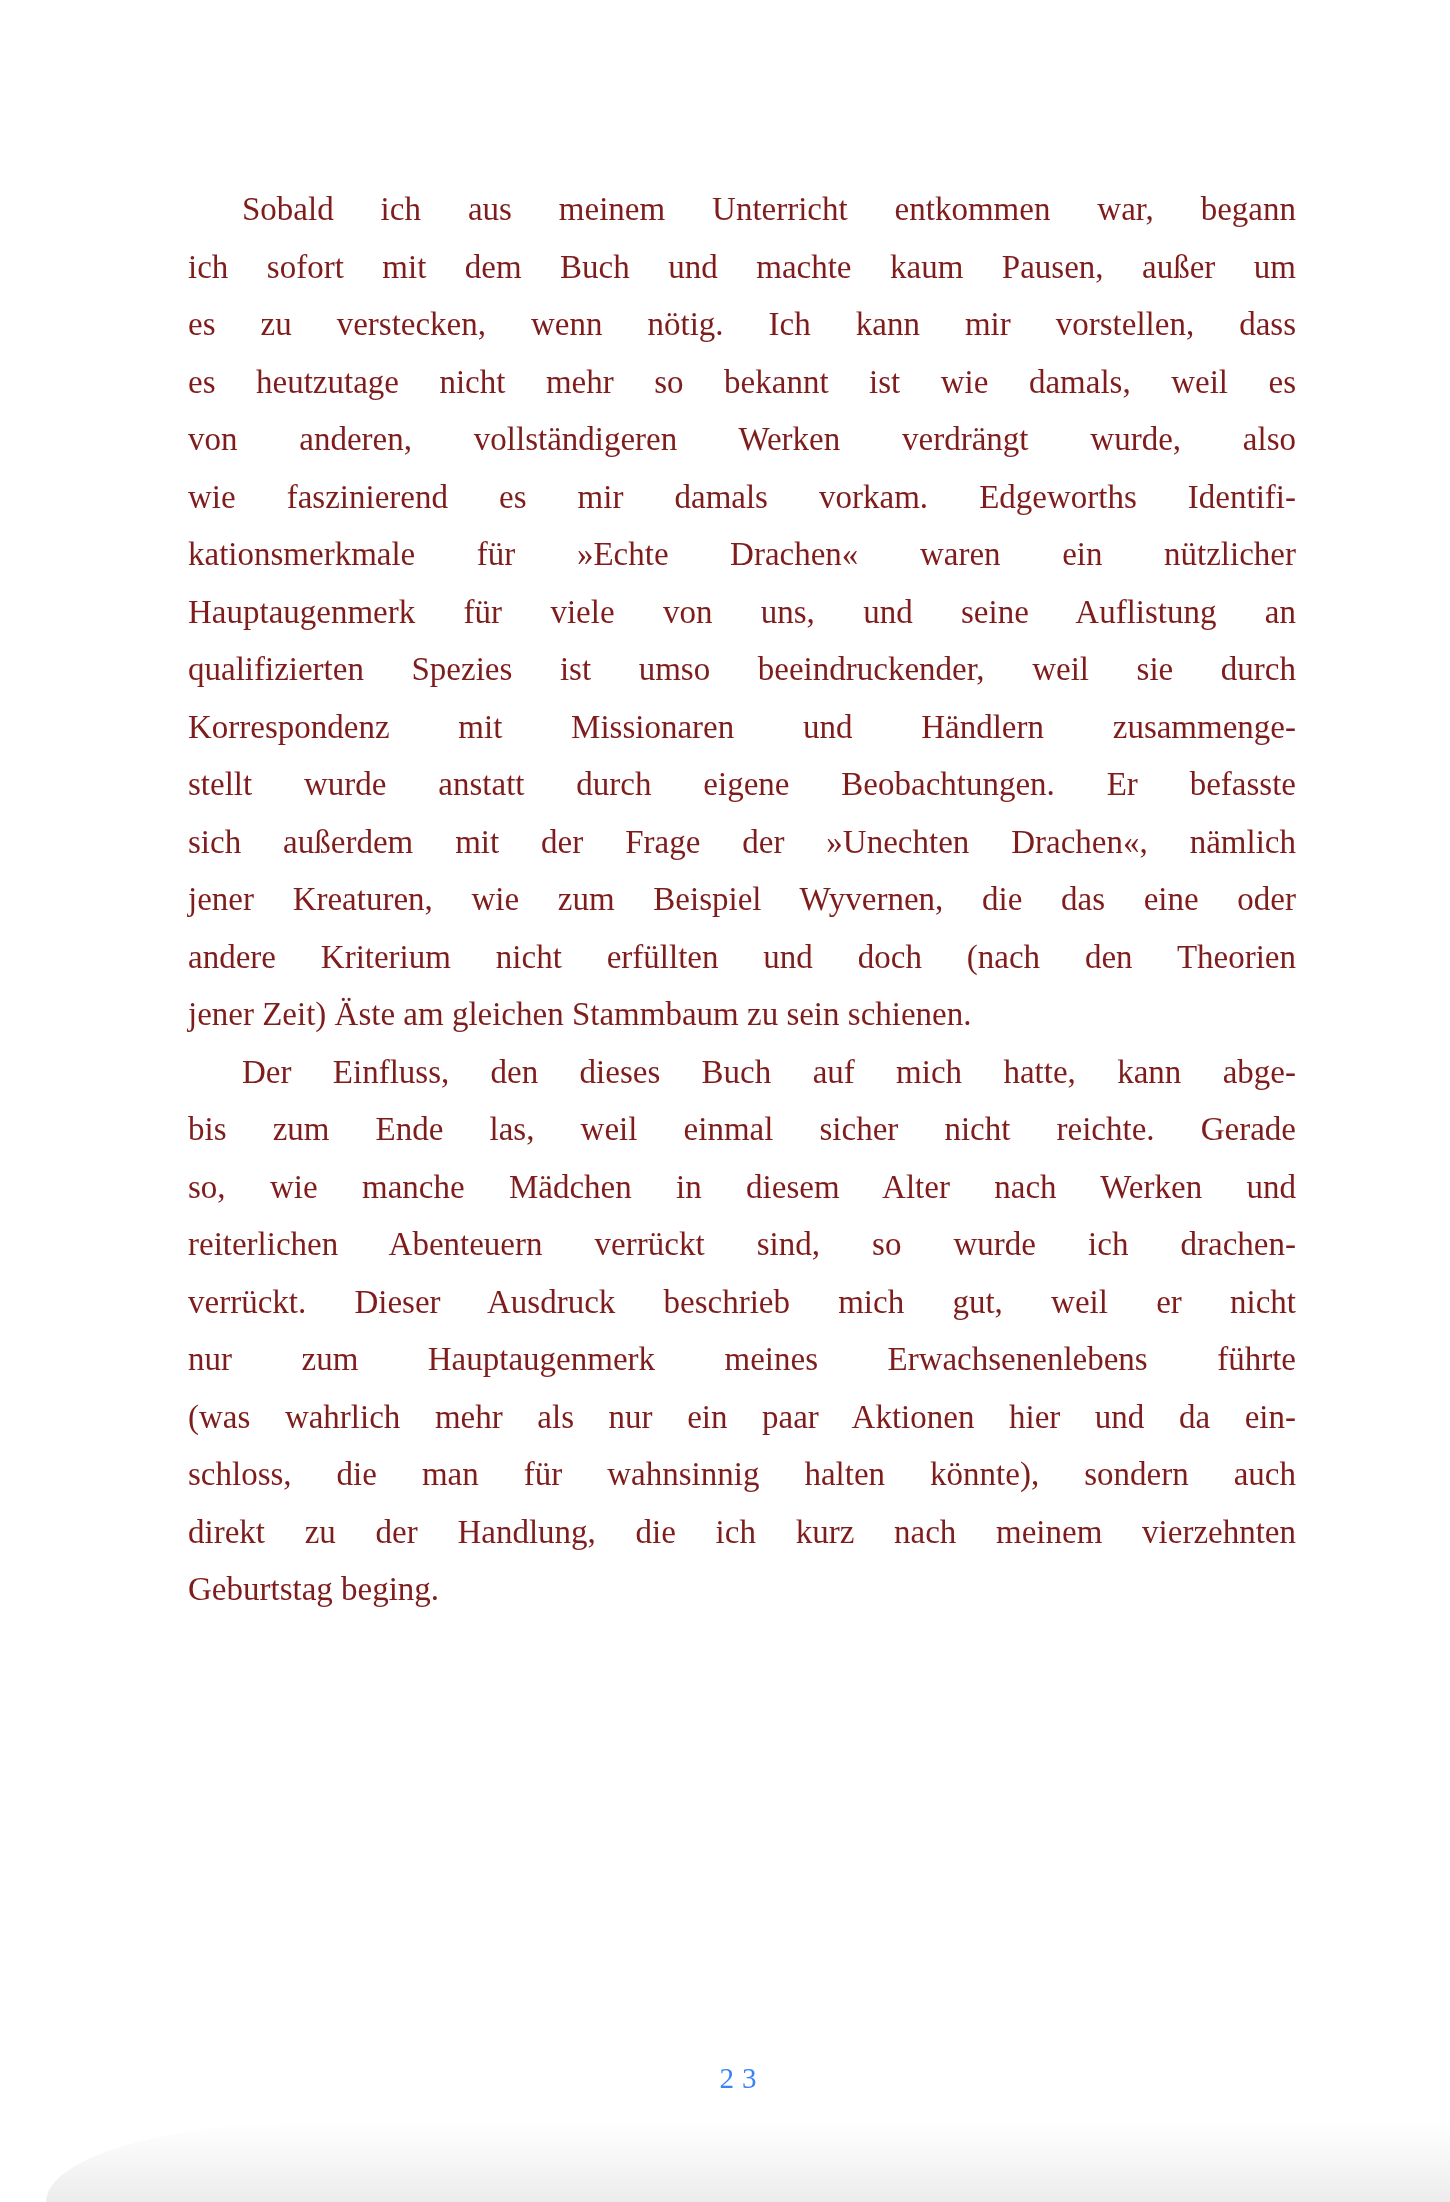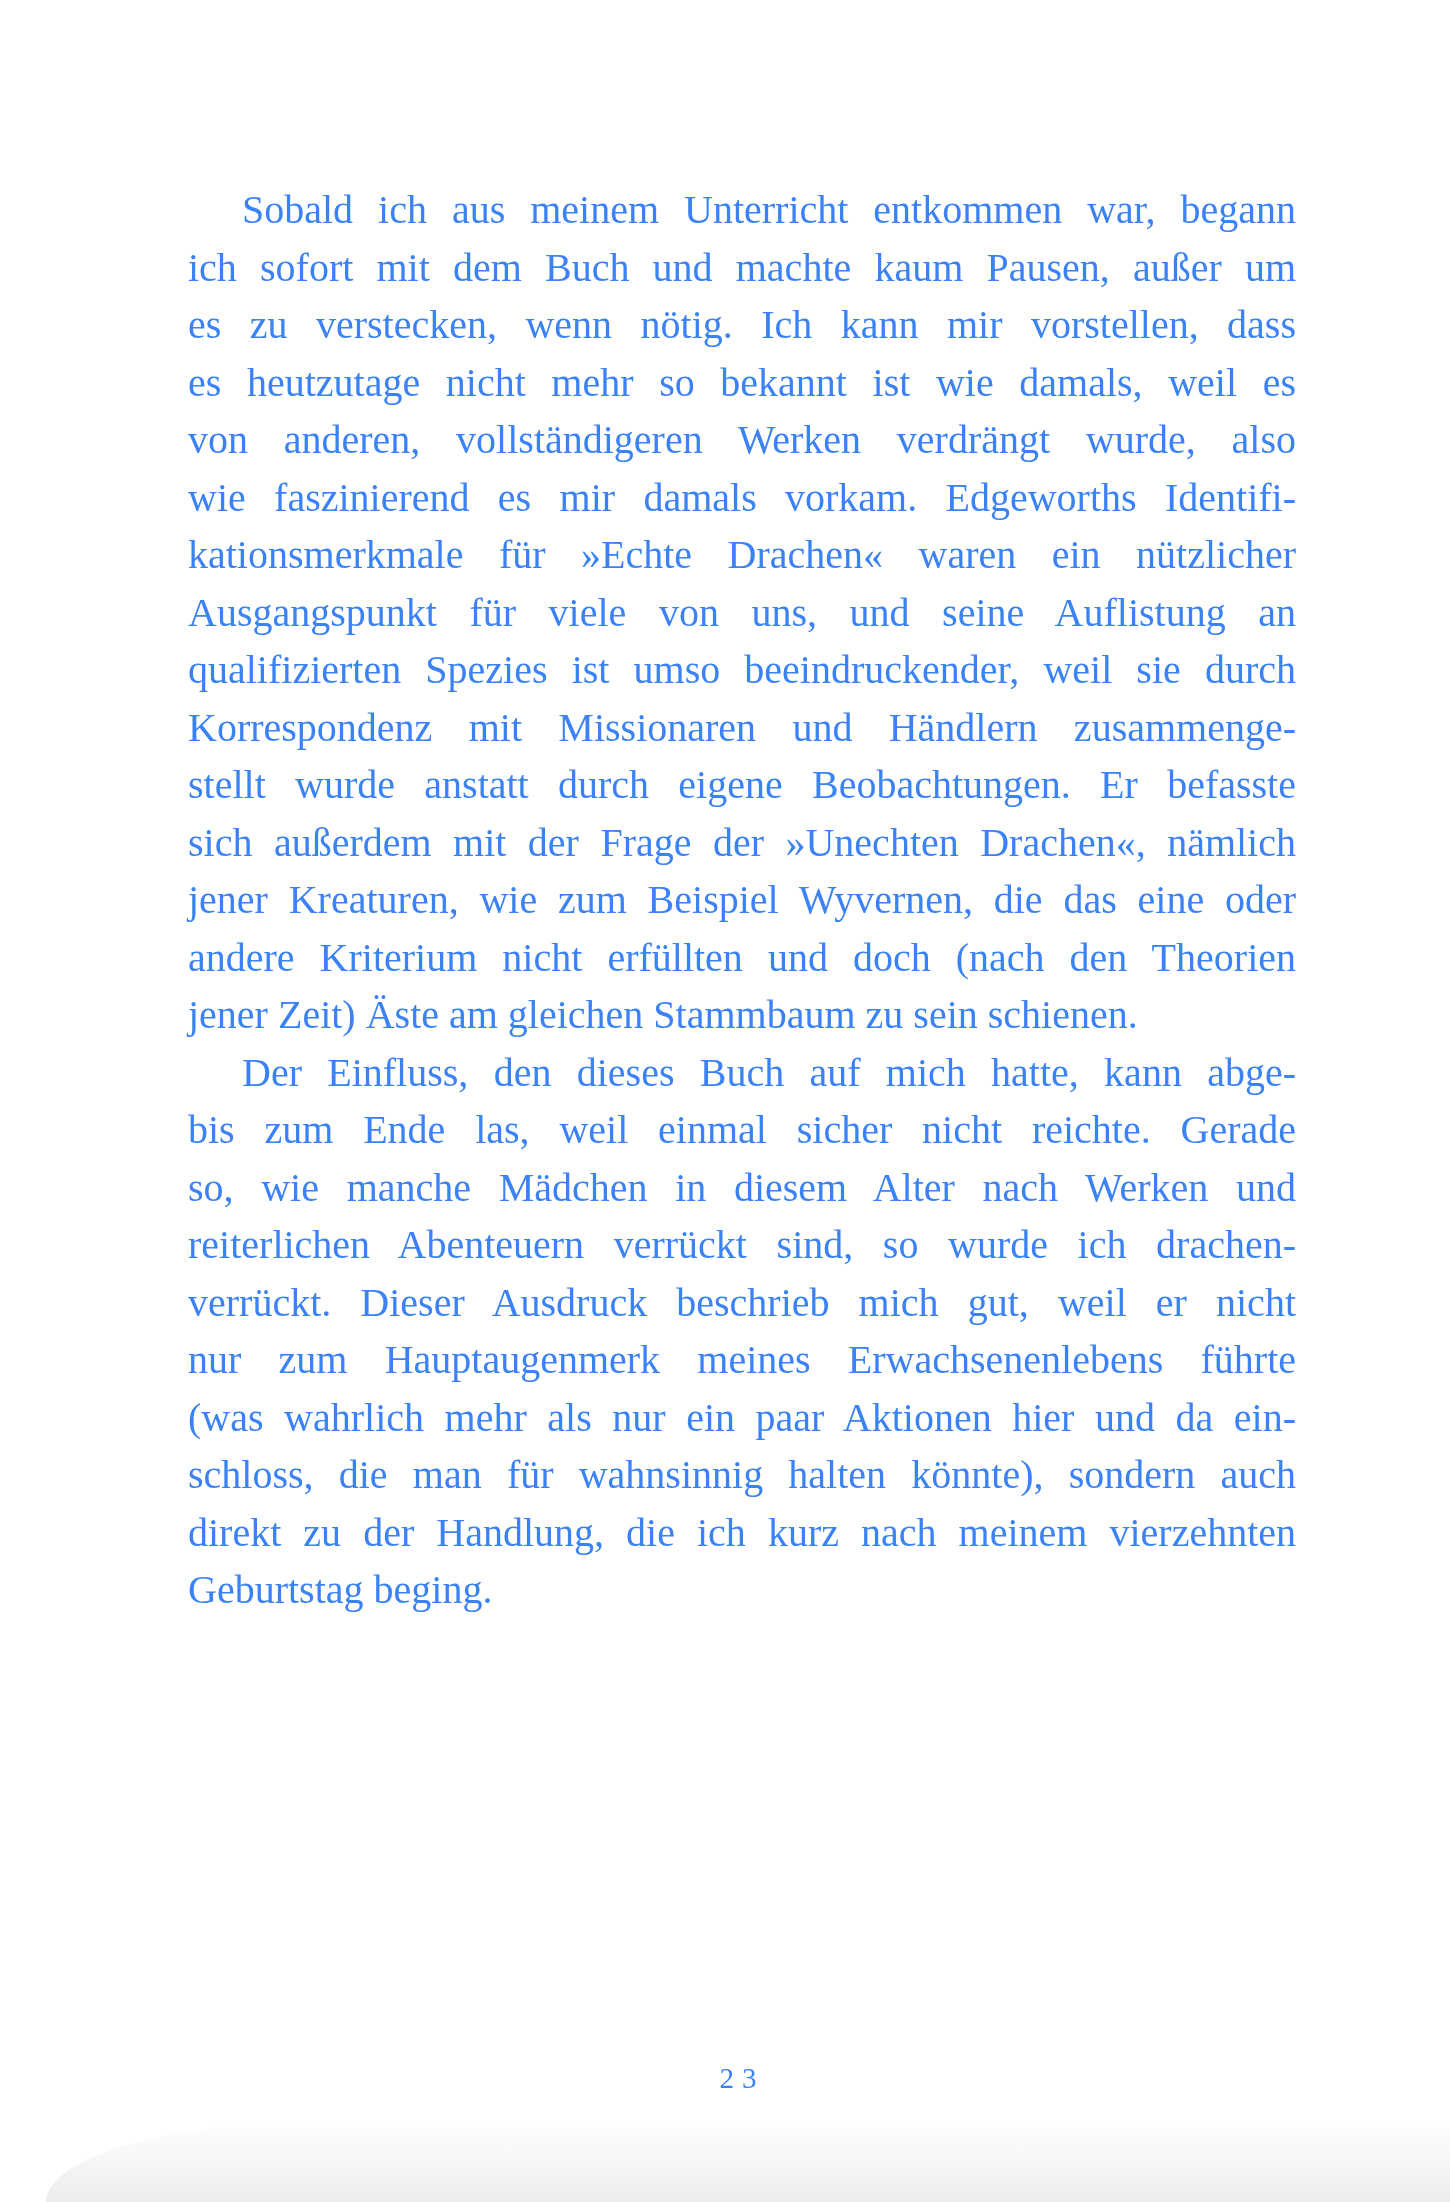--- a/index.html
+++ b/index.html
@@ -13,22 +13,22 @@
     height: 2202px;
     background: #ffffff;
     overflow: hidden;
     font-family: "Liberation Serif", "DejaVu Serif", serif;
   }
   .text-block {
     position: absolute;
     left: 188px;
     top: 181px;
     width: 1108px;
-    color: #3b82f6;
-    font-size: 40px;
+    color: #7f1d1d;
+    font-size: 33px;
     line-height: 57.5px;
   }
   .line {
     text-align: justify;
     text-align-last: justify;
   }
   .line.para-end {
     text-align: center;
     text-align-last: left;
   }
@@ -61,21 +61,21 @@
 
 <div class="page">
   <div class="text-block">
       <div class="line indent">Sobald ich aus meinem Unterricht entkommen war, begann</div>
       <div class="line">ich sofort mit dem Buch und machte kaum Pausen, außer um</div>
       <div class="line">es zu verstecken, wenn nötig. Ich kann mir vorstellen, dass</div>
       <div class="line">es heutzutage nicht mehr so bekannt ist wie damals, weil es</div>
       <div class="line">von anderen, vollständigeren Werken verdrängt wurde, also</div>
       <div class="line">wie faszinierend es mir damals vorkam. Edgeworths Identifi-</div>
       <div class="line">kationsmerkmale für »Echte Drachen« waren ein nützlicher</div>
-      <div class="line">Ausgangspunkt für viele von uns, und seine Auflistung an</div>
+      <div class="line">Hauptaugenmerk für viele von uns, und seine Auflistung an</div>
       <div class="line">qualifizierten Spezies ist umso beeindruckender, weil sie durch</div>
       <div class="line">Korrespondenz mit Missionaren und Händlern zusammenge-</div>
       <div class="line">stellt wurde anstatt durch eigene Beobachtungen. Er befasste</div>
       <div class="line">sich außerdem mit der Frage der »Unechten Drachen«, nämlich</div>
       <div class="line">jener Kreaturen, wie zum Beispiel Wyvernen, die das eine oder</div>
       <div class="line">andere Kriterium nicht erfüllten und doch (nach den Theorien</div>
       <div class="line para-end">jener Zeit) Äste am gleichen Stammbaum zu sein schienen.</div>
       <div class="line indent">Der Einfluss, den dieses Buch auf mich hatte, kann abge-</div>
       <div class="line">bis zum Ende las, weil einmal sicher nicht reichte. Gerade</div>
       <div class="line">so, wie manche Mädchen in diesem Alter nach Werken und</div>

